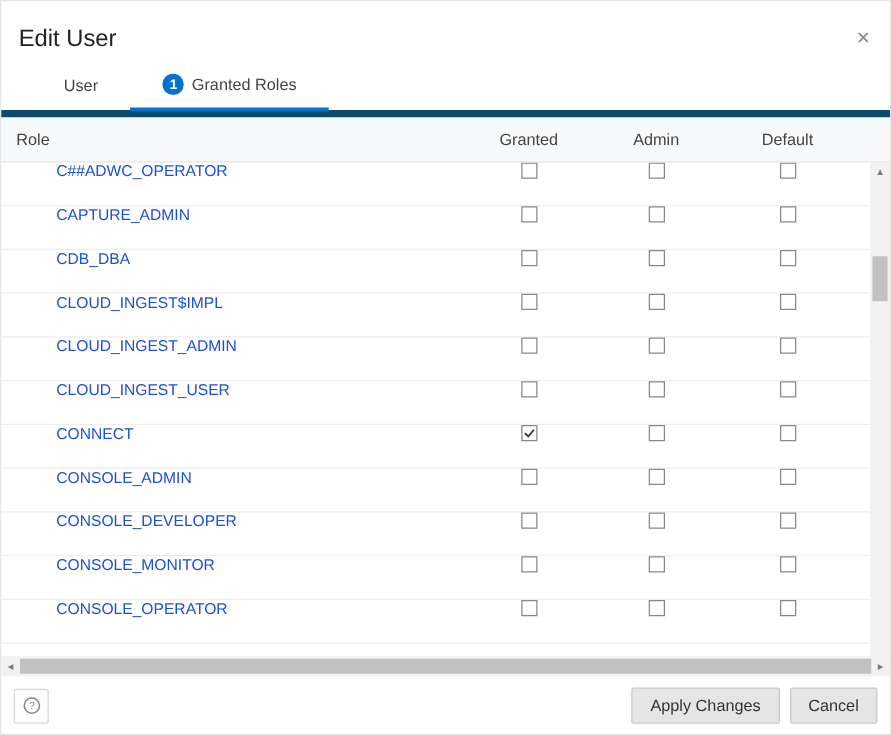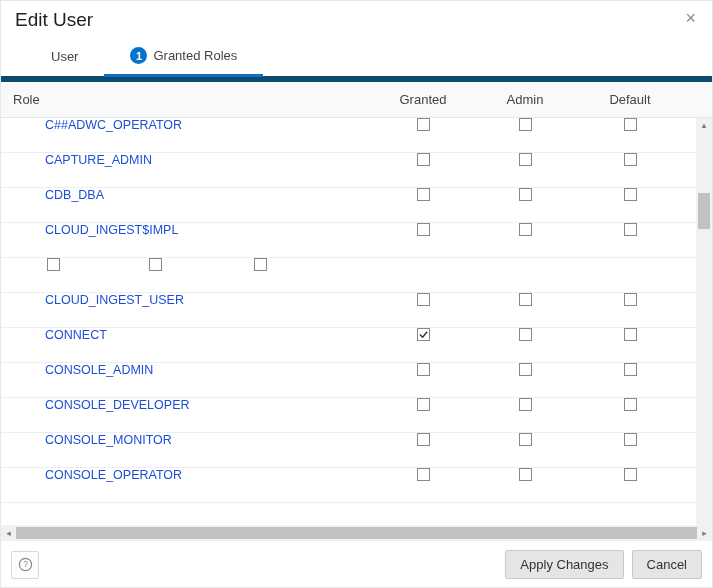--- a/index.html
+++ b/index.html
@@ -14,21 +14,21 @@
       position: relative;
     }
     .dialog {
       width: 100%;
       height: 100%;
       display: flex;
       flex-direction: column;
       border: 1px solid #e6e6e6;
     }
     .titlebar {
-      padding: 8px 14px 6px 14px;
+      padding: 20px 14px 6px 14px;
       display: flex;
       align-items: flex-start;
       justify-content: space-between;
     }
     .title {
       font-size: 19px;
       font-weight: 400;
       color: #222;
     }
     .close-x {
@@ -208,20 +208,21 @@
           <div class="col-a"><span class="cbox"></span></div>
           <div class="col-d"><span class="cbox"></span></div>
         </div>
         <div class="row">
           <div class="col-role">CLOUD_INGEST$IMPL</div>
           <div class="col-g"><span class="cbox"></span></div>
           <div class="col-a"><span class="cbox"></span></div>
           <div class="col-d"><span class="cbox"></span></div>
         </div>
         <div class="row">
+          <div class="col-role">CLOUD_INGEST_ADMIN</div>
           <div class="col-g"><span class="cbox"></span></div>
           <div class="col-a"><span class="cbox"></span></div>
           <div class="col-d"><span class="cbox"></span></div>
         </div>
         <div class="row">
           <div class="col-role">CLOUD_INGEST_USER</div>
           <div class="col-g"><span class="cbox"></span></div>
           <div class="col-a"><span class="cbox"></span></div>
           <div class="col-d"><span class="cbox"></span></div>
         </div>

